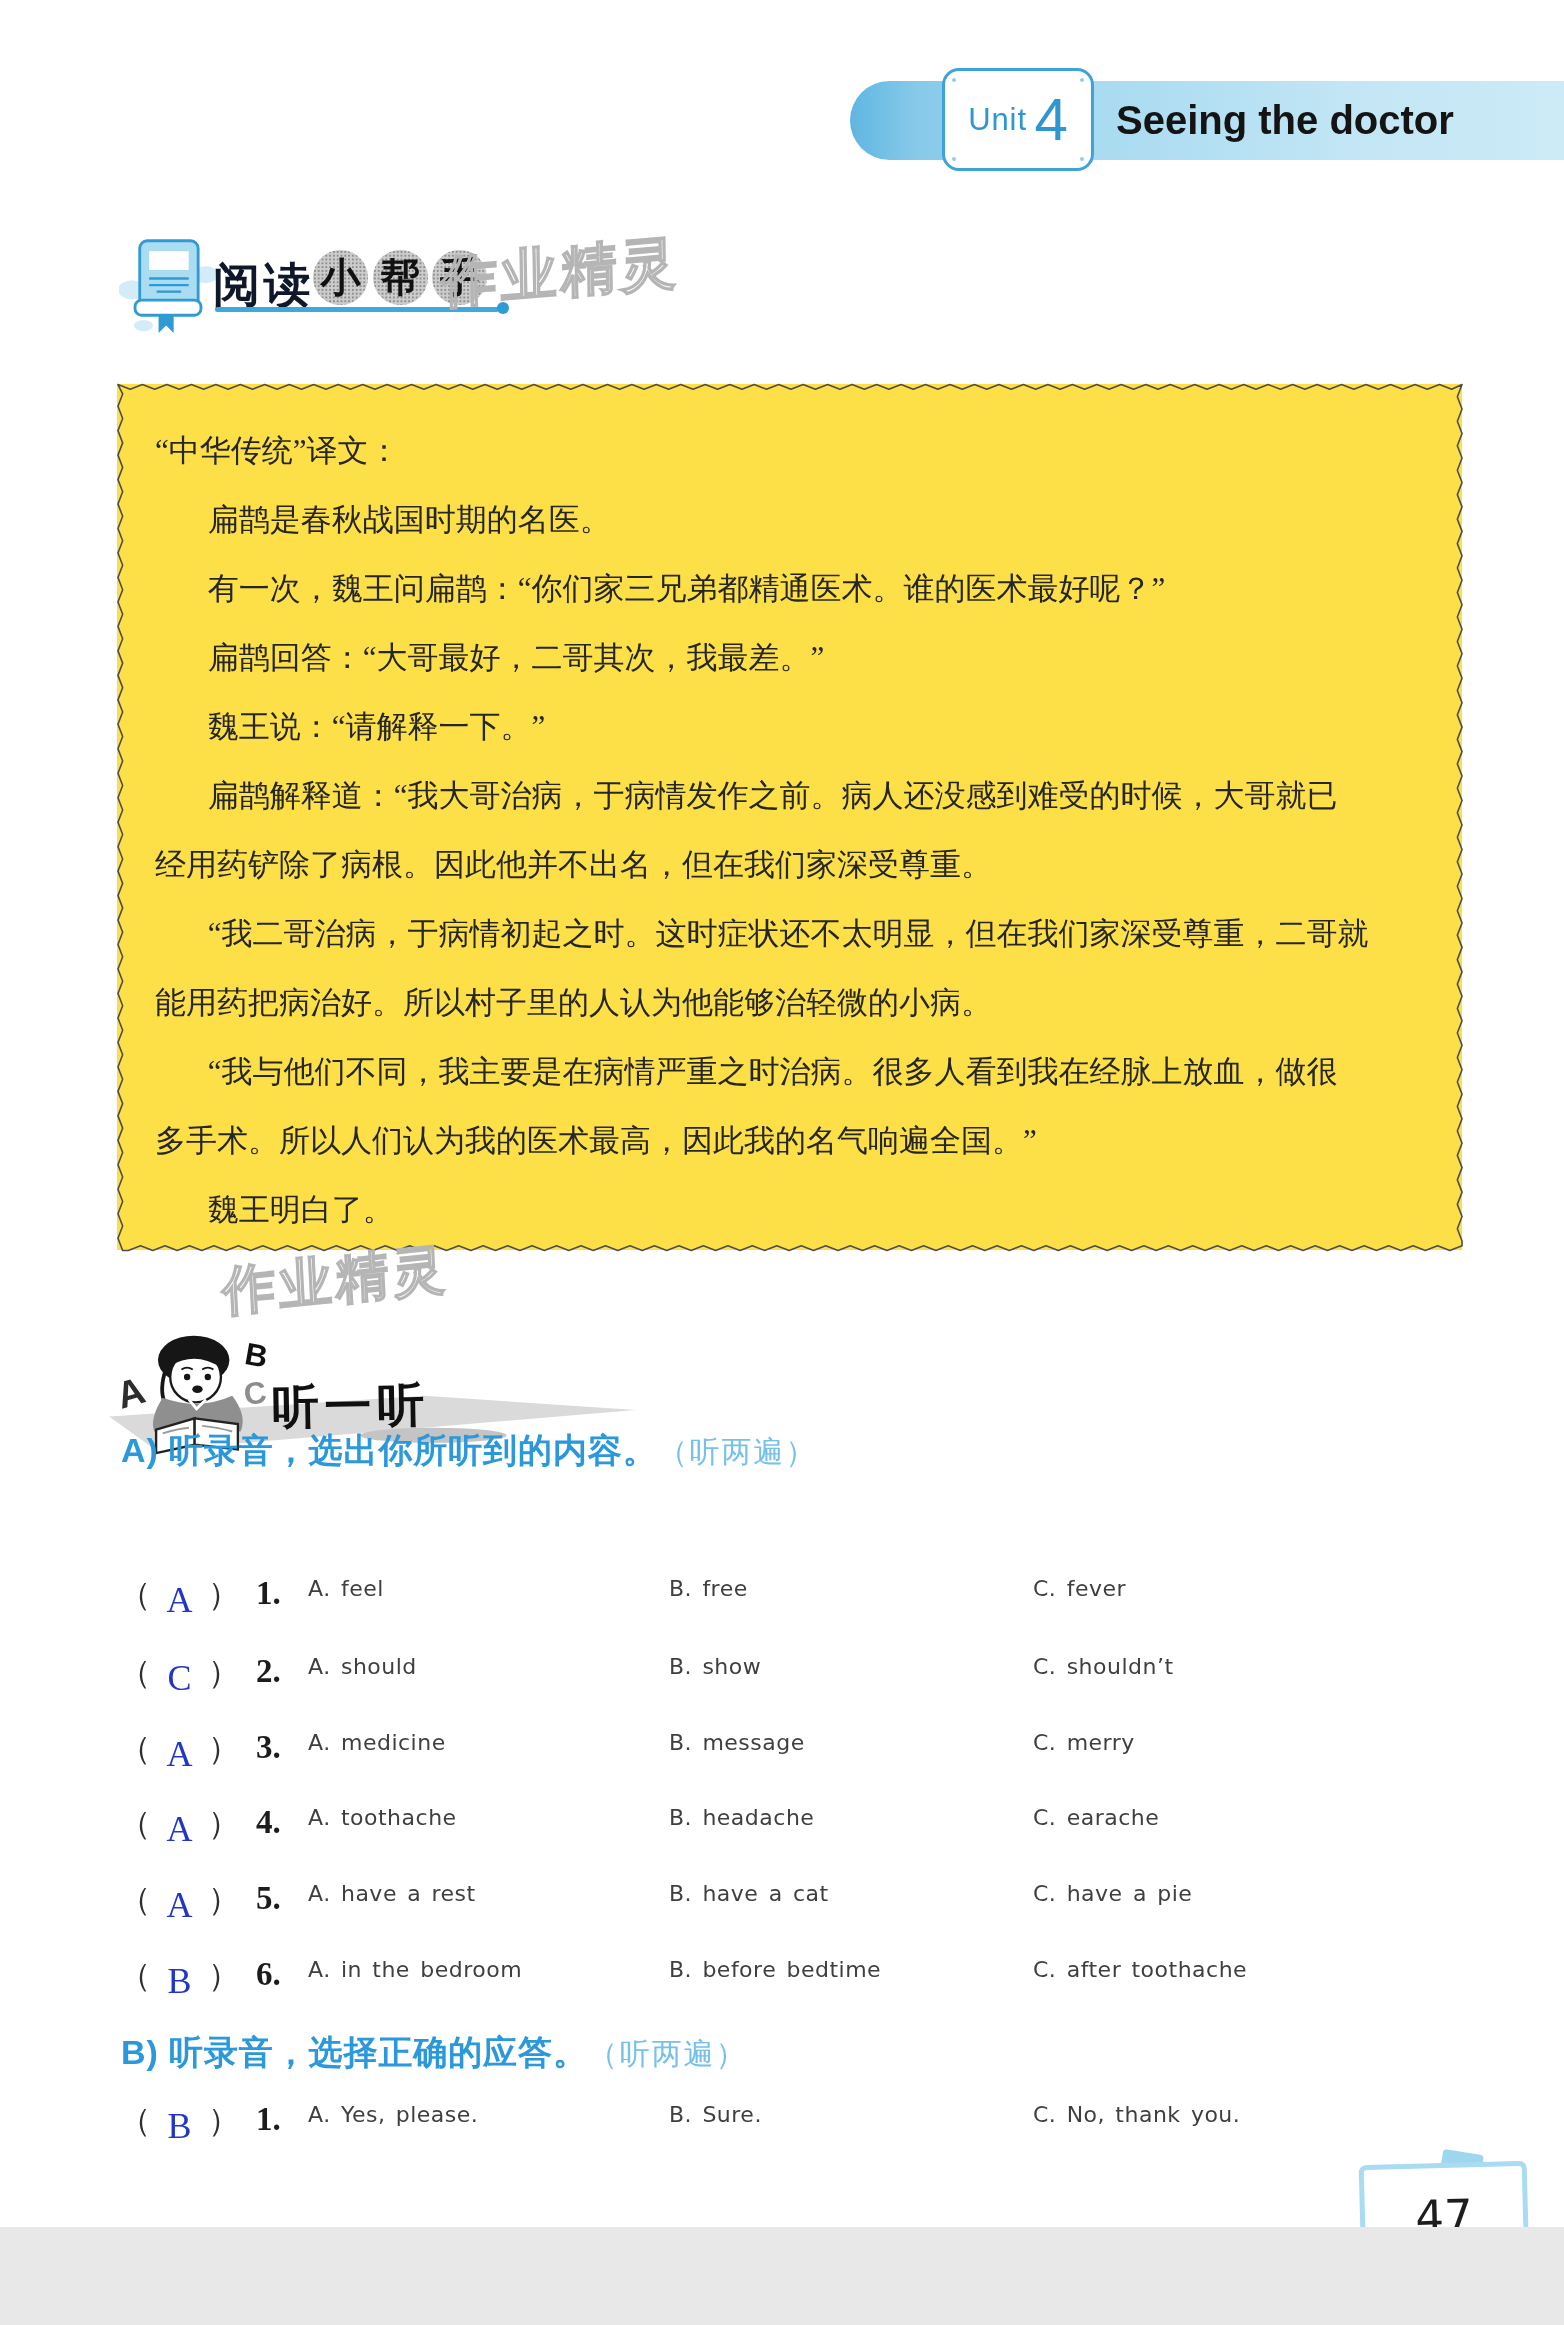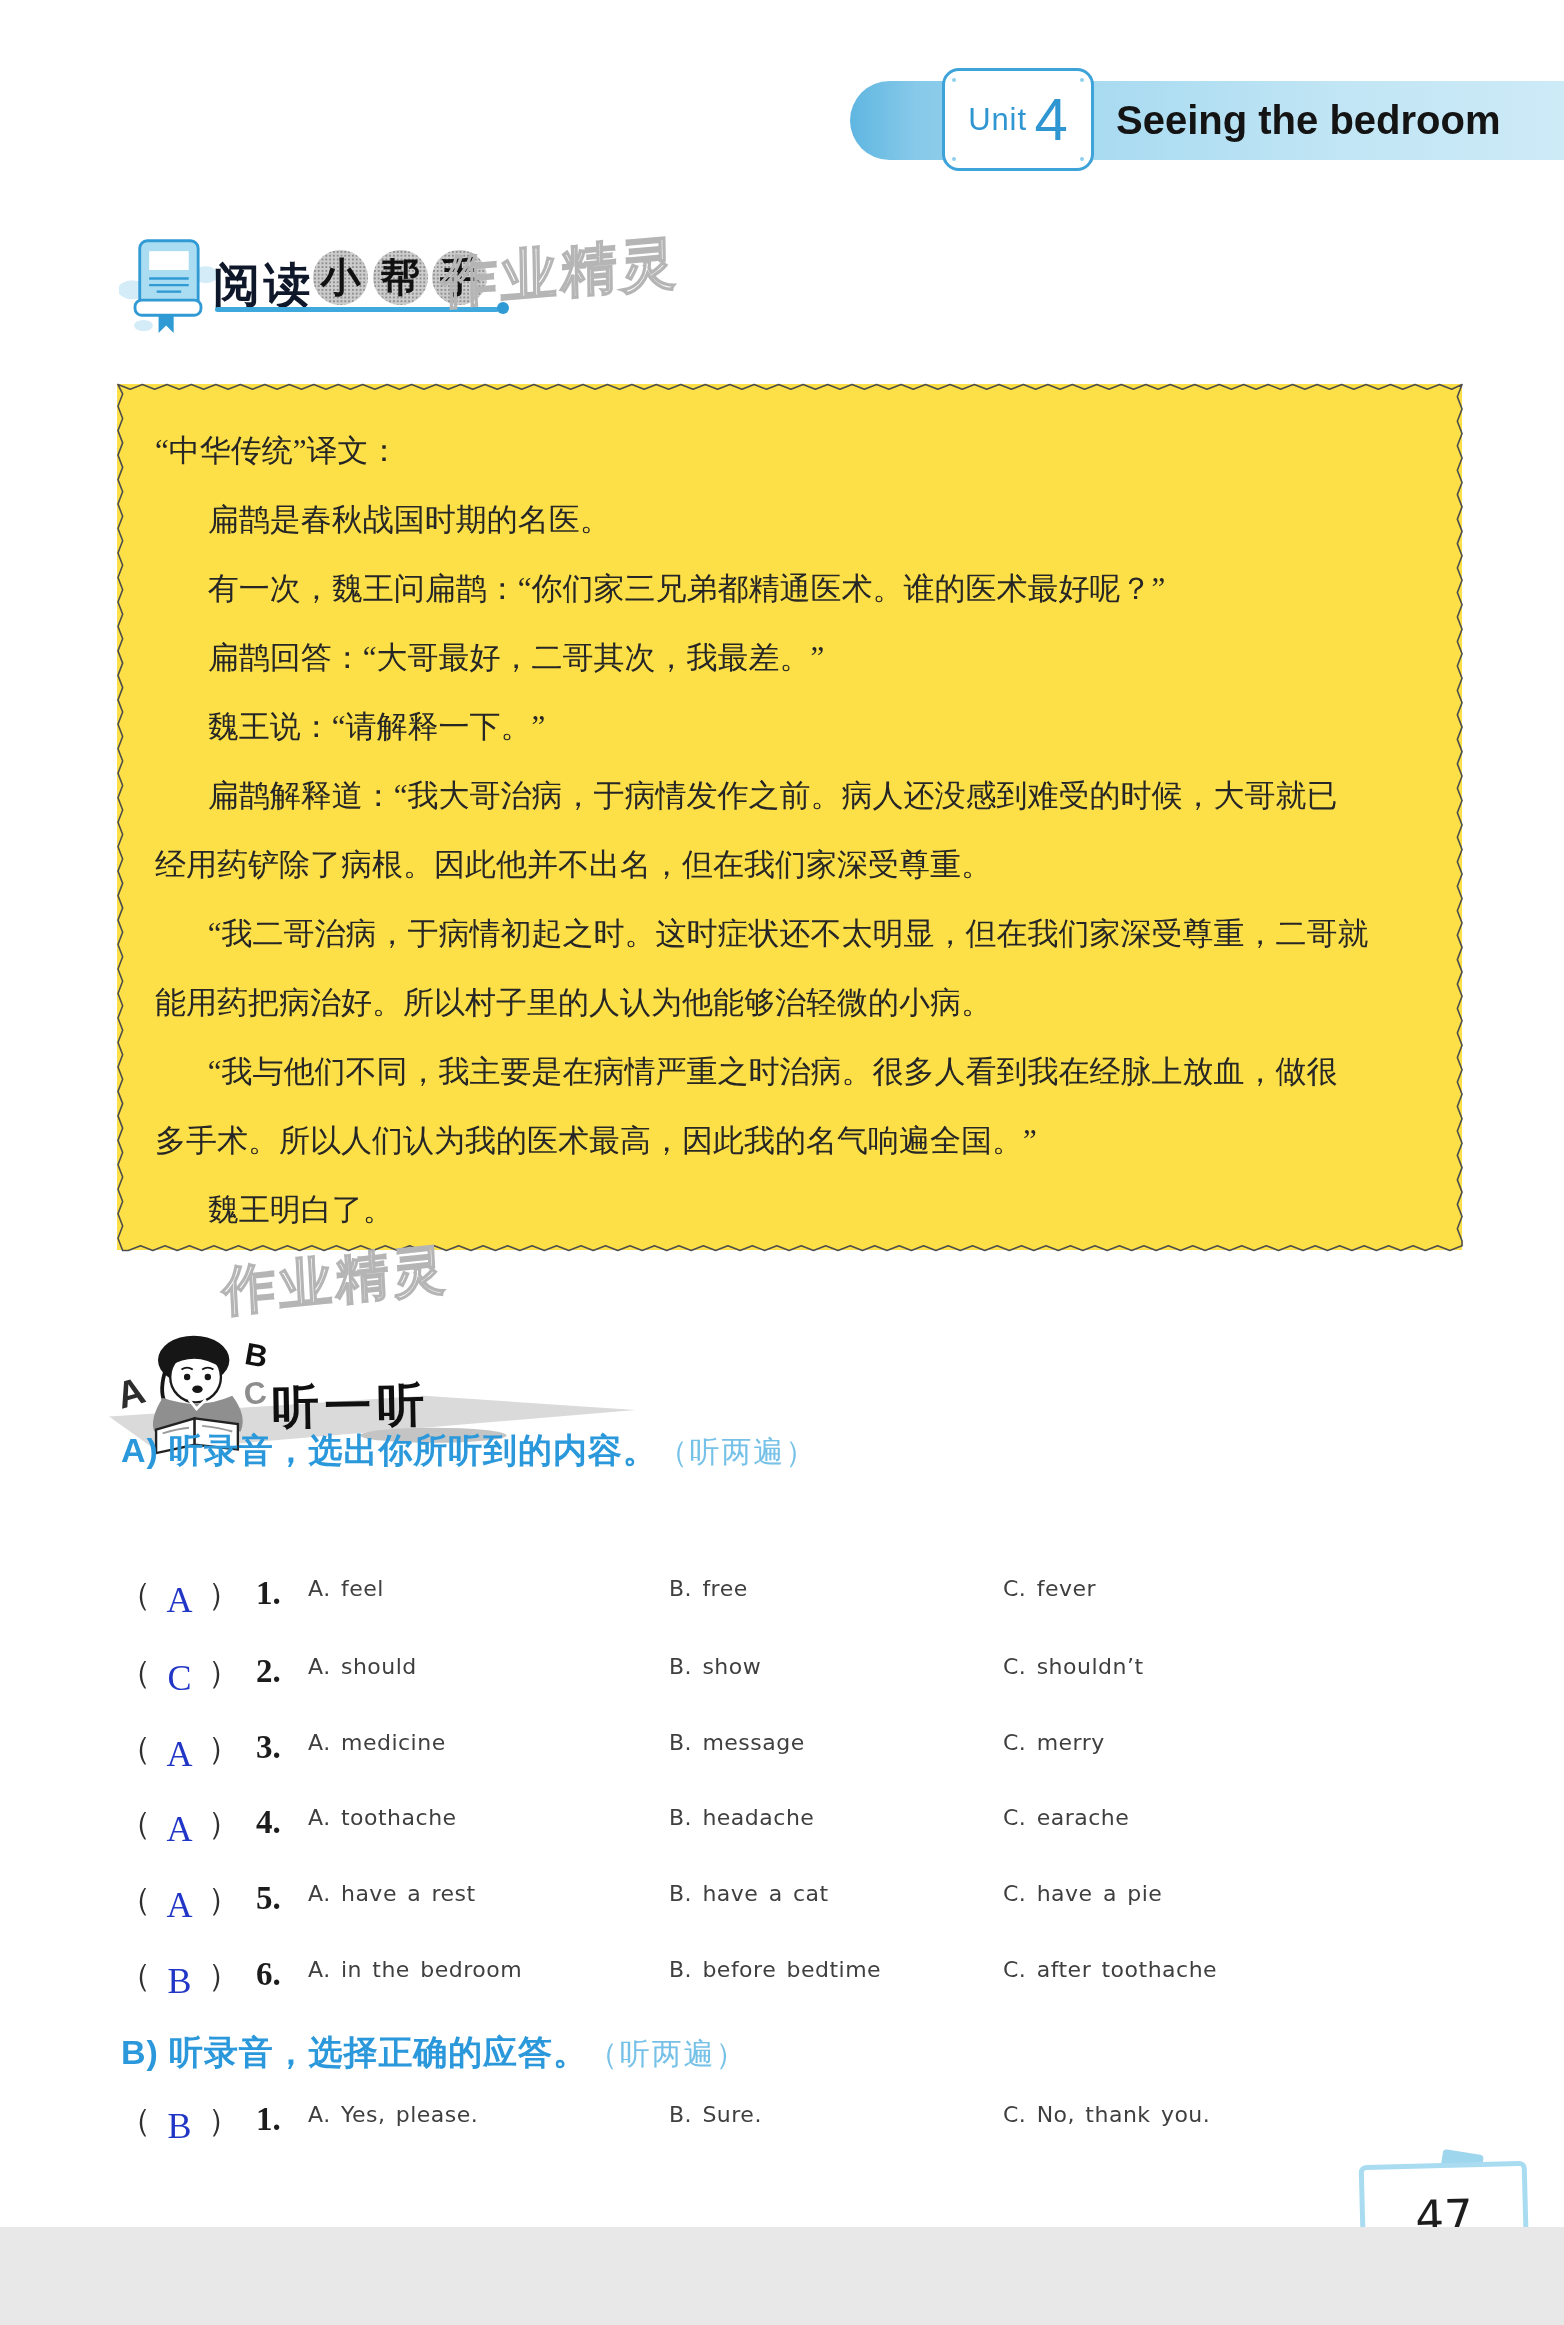--- a/index.html
+++ b/index.html
@@ -84,21 +84,21 @@
     transform:translateY(5.6px);
   }
   .q-num{
     position:absolute;left:256px;top:1.9px;font-size:33px;font-weight:700;
     font-family:"Liberation Serif",serif;color:#1c1c1c;
   }
   .q-opt{
     position:absolute;top:2.8px;font-size:22px;color:#3f3f3f;letter-spacing:0.5px;
     word-spacing:2.8px;font-family:"DejaVu Sans",sans-serif;white-space:nowrap;
   }
-  .opt-a{left:308px}.opt-b{left:669px}.opt-c{left:1003px}
+  .opt-a{left:308px}.opt-b{left:669px}.opt-c{left:1033px}
   
   .page-sign{position:absolute;left:1354px;top:2150px;width:198px;height:174px;}
   .sign-tab{position:absolute;left:87px;top:1.9px;width:41px;height:28px;background:#9ed6ee;transform:rotate(9deg);border-radius:3.8px;}
   .sign-post{position:absolute;left:62px;top:104px;width:36px;height:49px;background:#8ccbe9;
     background-image:radial-gradient(circle,#5fb2dd 0.9px,transparent 1.1px);background-size:4.7px 4.7px;}
   .sign-base{position:absolute;left:30px;top:132px;width:115px;height:30px;border-radius:50%;background:#54b4e3;}
   .sign-board{
     position:absolute;left:5.6px;top:13px;width:158px;height:96px;background:#fff;
     border:5.6px solid #a9dcf1;border-radius:7.5px;transform:rotate(-1.5deg);
     display:flex;align-items:center;justify-content:center;
@@ -112,21 +112,21 @@
 
   <div class="unit-banner"></div>
   <div class="unit-box">
     <span class="dot d1"></span>
     <span class="dot d2"></span>
     <span class="dot d3"></span>
     <span class="dot d4"></span>
     <span class="unit-word">Unit</span>
     <span class="unit-num">4</span>
   </div>
-  <div class="unit-title">Seeing the bedroom</div>
+  <div class="unit-title">Seeing the doctor</div>
 
   <svg class="rh-book" width="98" height="102" viewBox="0 0 104 108">
     <ellipse cx="14" cy="58" rx="15" ry="10" fill="#d4ecf8"></ellipse>
     <ellipse cx="92" cy="42" rx="13" ry="9" fill="#d4ecf8"></ellipse>
     <ellipse cx="26" cy="96" rx="10" ry="6" fill="#d4ecf8"></ellipse>
     <rect x="22" y="6" width="62" height="74" rx="8" fill="#aaddf2" stroke="#2f9ad4" stroke-width="3"></rect>
     <rect x="32" y="17" width="42" height="20" fill="#ffffff"></rect>
     <line x1="32" y1="46" x2="74" y2="46" stroke="#2f9ad4" stroke-width="2.5"></line>
     <line x1="32" y1="53" x2="74" y2="53" stroke="#2f9ad4" stroke-width="2.5"></line>
     <line x1="40" y1="60" x2="66" y2="60" stroke="#2f9ad4" stroke-width="2.5"></line>

